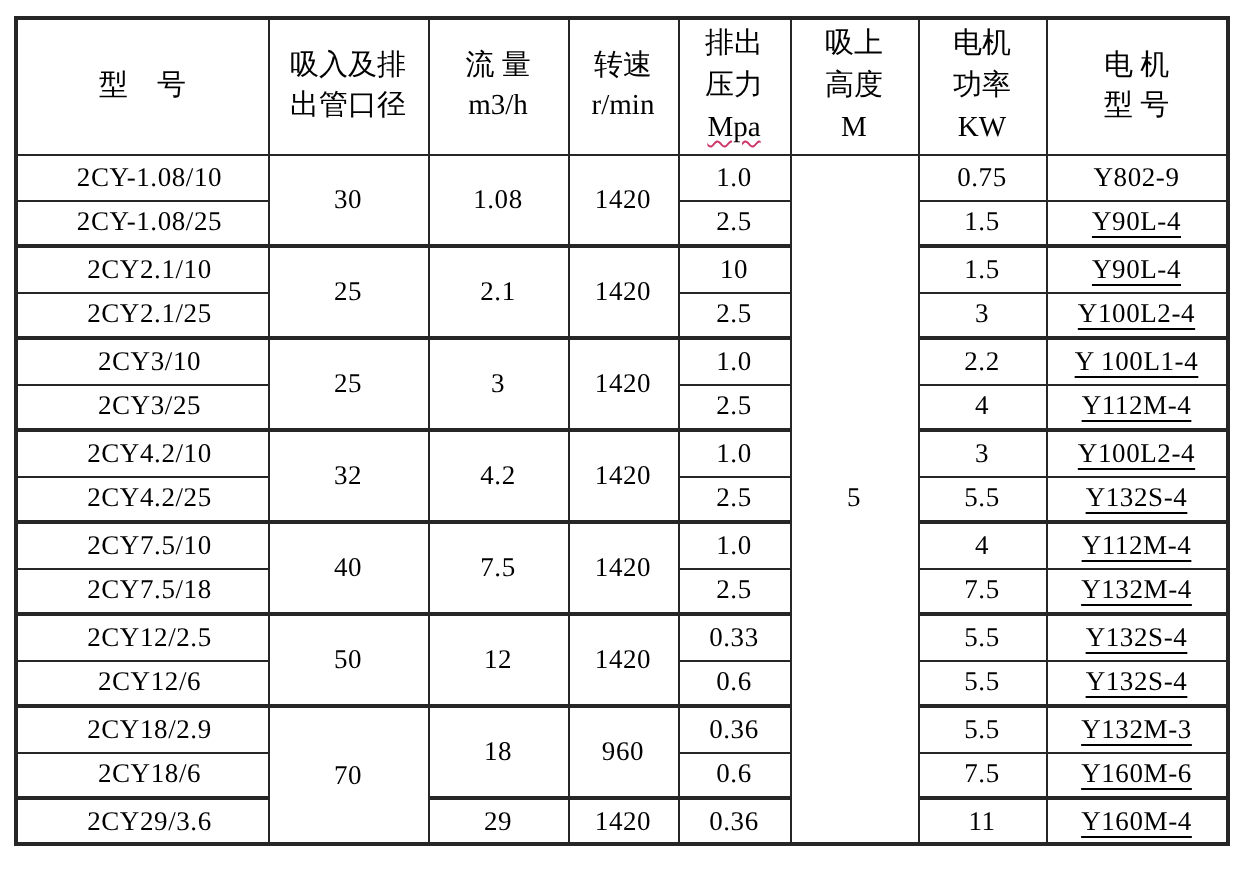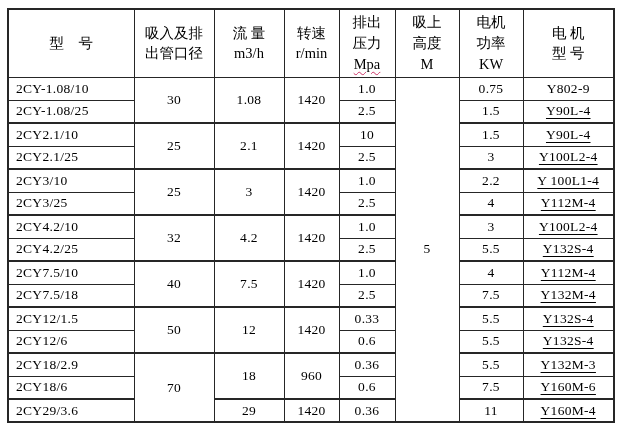--- a/index.html
+++ b/index.html
@@ -32,21 +32,21 @@
     text-align: center;
     vertical-align: middle;
     font-weight: normal;
     overflow: hidden;
     white-space: nowrap;
   }
   thead tr { height: 68px; }
   thead th { border-bottom: 2px solid #262626; font-size: 14.5px; line-height: 1.42; }
   tbody tr { height: 23px; }
   tbody td { font-size: 13.5px; letter-spacing: 0.3px; }
-  tbody td.model { text-align: left; padding-left: 7px; }
+  tbody td.model { text-align: center; padding-left: 7px; }
   tbody tr.group-start td { border-top: 2px solid #262626; }
   .hline { display: block; }
   
   .sq {
     text-decoration-line: underline;
     text-decoration-style: dotted;
     text-decoration-color: #cc3366;
     text-decoration-thickness: 1px;
     text-underline-offset: 3px;
     text-decoration: underline;
@@ -183,21 +183,21 @@
         <td>4</td>
         <td class="sq">Y112M-4</td>
       </tr>
       <tr>
         <td class="model">2CY7.5/18</td>
         <td>2.5</td>
         <td>7.5</td>
         <td class="sq">Y132M-4</td>
       </tr>
       <tr class="group-start">
-        <td class="model">2CY12/1.5</td>
+        <td class="model">2CY12/2.5</td>
         <td rowspan="2">50</td>
         <td rowspan="2">12</td>
         <td rowspan="2">1420</td>
         <td>0.33</td>
         <td>5.5</td>
         <td class="sq">Y132S-4</td>
       </tr>
       <tr>
         <td class="model">2CY12/6</td>
         <td>0.6</td>

